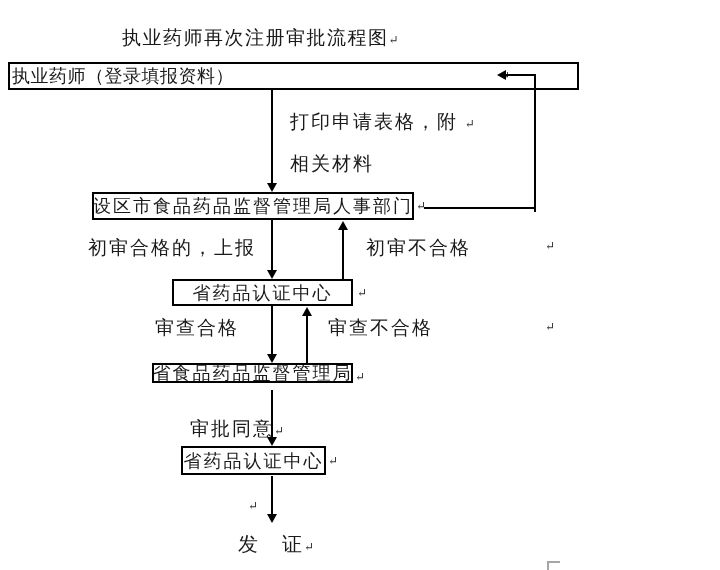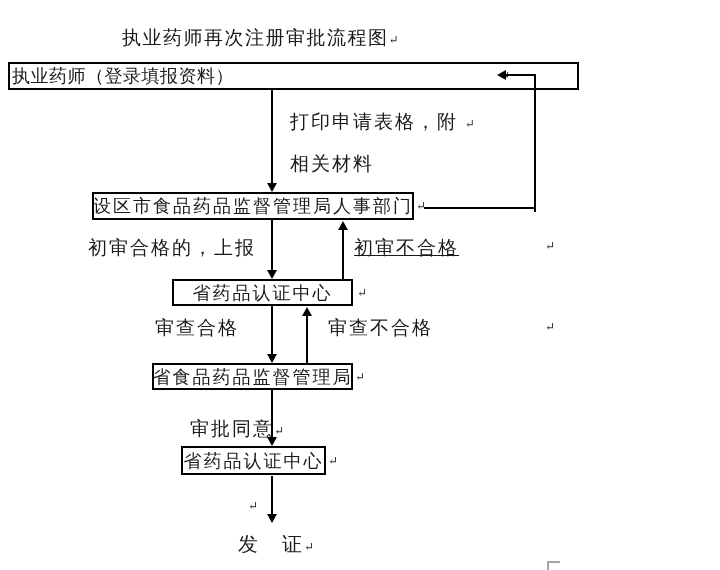--- a/index.html
+++ b/index.html
@@ -51,36 +51,36 @@
   <div class="vl" style="left:534px;top:74px;height:138px;"></div>
   <div class="hl" style="left:506px;top:74px;width:30px;"></div>
   <div class="arrl" style="left:497px;top:70px;"></div>
 
   <div class="vl" style="left:271px;top:220px;height:51px;"></div>
   <div class="arrd" style="left:267px;top:270px;"></div>
   <div class="vl" style="left:342px;top:229px;height:50px;"></div>
   <div class="arru" style="left:338px;top:221px;"></div>
 
   <div class="lbl" style="left:88px;top:238px;">初审合格的，上报</div>
-  <div class="lbl" style="left:354px;top:238px;text-decoration:underline;">初审不合格</div>
+  <div class="lbl" style="left:366px;top:238px;">初审不合格</div>
   <span class="pmark abs" style="left:545px;top:240px;">↵</span>
 
   <div class="box" style="left:172px;top:279px;width:181px;height:27px;">省药品认证中心</div>
   <span class="pmark abs" style="left:357px;top:287px;">↵</span>
 
   <div class="vl" style="left:271px;top:306px;height:49px;"></div>
   <div class="arrd" style="left:267px;top:354px;"></div>
   <div class="vl" style="left:306px;top:315px;height:48px;"></div>
   <div class="arru" style="left:302px;top:307px;"></div>
 
   <div class="lbl" style="left:155px;top:318px;">审查合格</div>
   <div class="lbl" style="left:328px;top:318px;">审查不合格</div>
   <span class="pmark abs" style="left:545px;top:321px;">↵</span>
 
-  <div class="box" style="left:152px;top:363px;width:201px;height:27px;">省食品药品监督管理局</div>
+  <div class="box" style="left:152px;top:363px;width:201px;height:20px;">省食品药品监督管理局</div>
   <span class="pmark abs" style="left:355px;top:371px;">↵</span>
 
   <div class="vl" style="left:271px;top:390px;height:48px;"></div>
   <div class="arrd" style="left:267px;top:437px;"></div>
 
   <div class="lbl" style="left:190px;top:403px;margin-top:16px;"><span>审批同意</span><span class="pmark">↵</span></div>
 
   <div class="box" style="left:181px;top:446px;width:145px;height:29px;">省药品认证中心</div>
   <span class="pmark abs" style="left:328px;top:455px;">↵</span>
 

